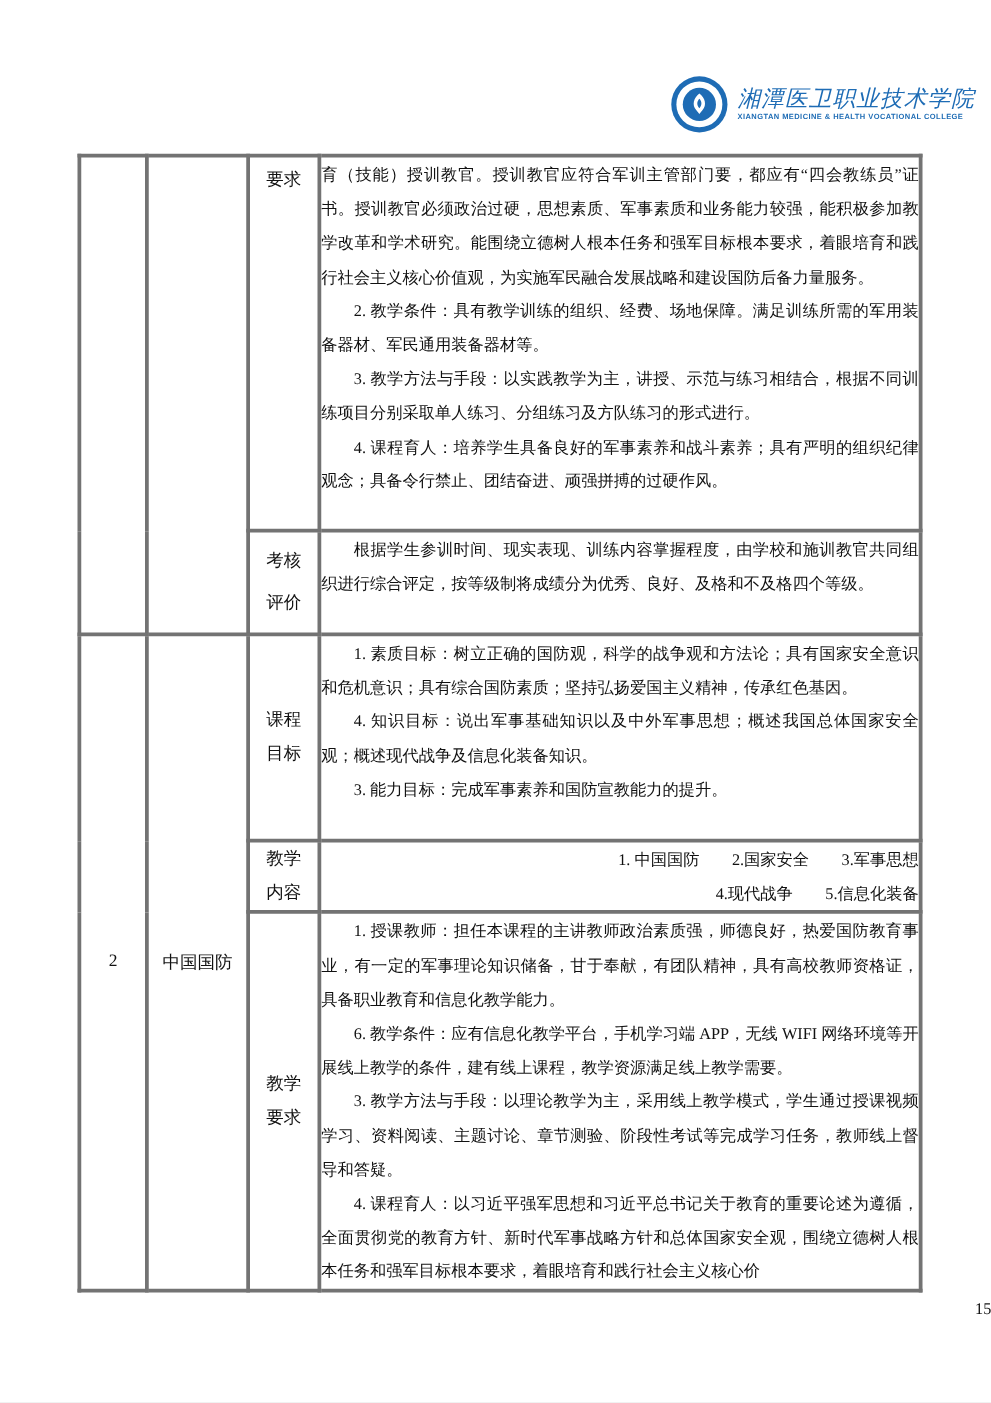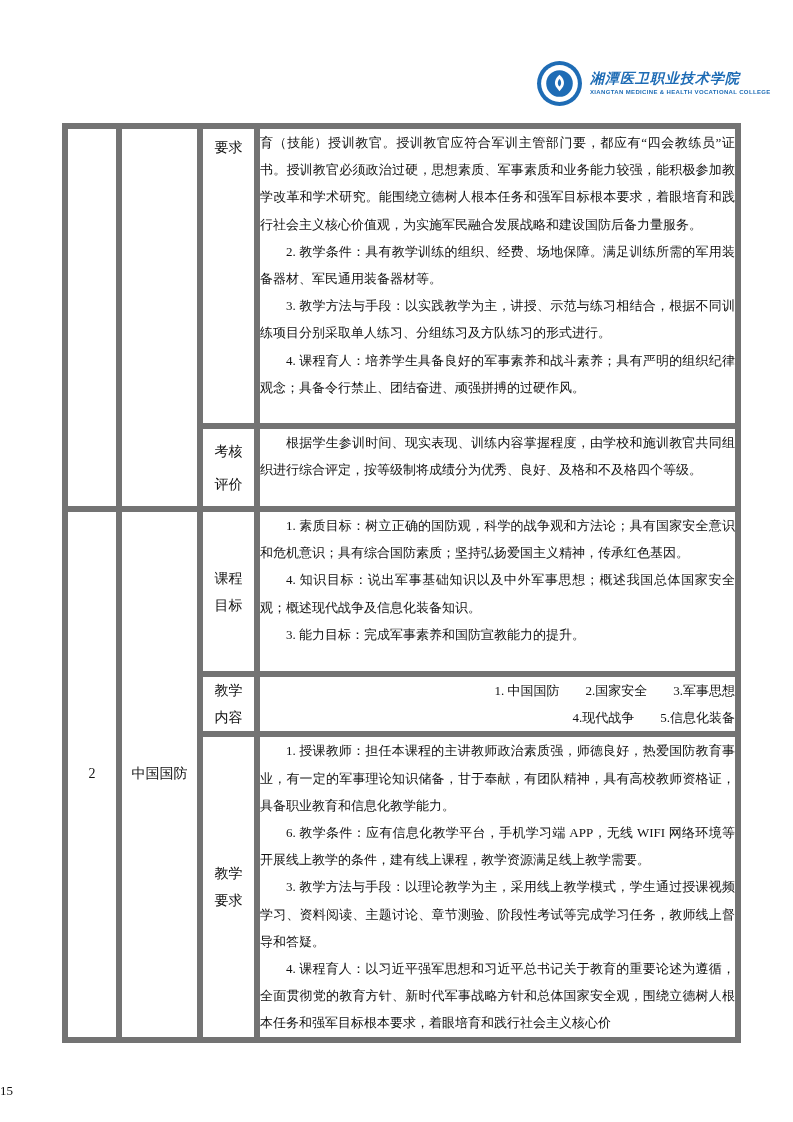--- a/index.html
+++ b/index.html
@@ -18,22 +18,22 @@
     position: absolute;
     top: 60px; left: 536px;
     display: flex;
     align-items: center;
     gap: 7px;
   }
   .logo-badge { width: 47px; height: 47px; flex: 0 0 auto; }
   .logo-text { display: flex; flex-direction: column; line-height: 1; }
   .logo-cn {
     color: #1e6cb5;
-    font-size: 14px;
-    font-weight: bold;
+    font-size: 18px;
+    font-weight: normal;
     font-style: italic;
     letter-spacing: 1px;
     white-space: nowrap;
   }
   .logo-en {
     color: #1e6cb5;
     font-size: 6px;
     font-weight: bold;
     letter-spacing: 0.35px;
     margin-top: 3px;
@@ -43,21 +43,21 @@
 
   
   table.syllabus {
     position: absolute;
     left: 62px; top: 123px;
     width: 673px;
     border-collapse: collapse;
     table-layout: fixed;
   }
   table.syllabus td {
-    border: 6px solid #737373;
+    border: 3px solid #737373;
     padding: 0;
     overflow: hidden;
   }
   td.c-num, td.c-course {
     text-align: center;
     vertical-align: middle;
     font-size: 14px;
   }
   td.c-label {
     text-align: center;
@@ -82,24 +82,23 @@
   tr.r2 { height: 83px; margin-top: 47px;  }
   tr.r3 { height: 165px; }
   tr.r4 { height: 54px;  }
   tr.r5 { height: 298px; }
 
   
   .pageno {
     position: absolute;
     left: 0; right: 0;
     top: 1039px;
-    text-align: left;
+    text-align: right;
     font-size: 13px;
     color: #111;
-    margin-top: 44px;
   }
 </style>
 </head>
 <body>
 
 <div class="page">
 
   <header class="logo-block">
     <svg class="logo-badge" viewBox="0 0 46 46" xmlns="http://www.w3.org/2000/svg">
       <circle cx="23" cy="23" r="22" fill="#1e6cb5"></circle>

